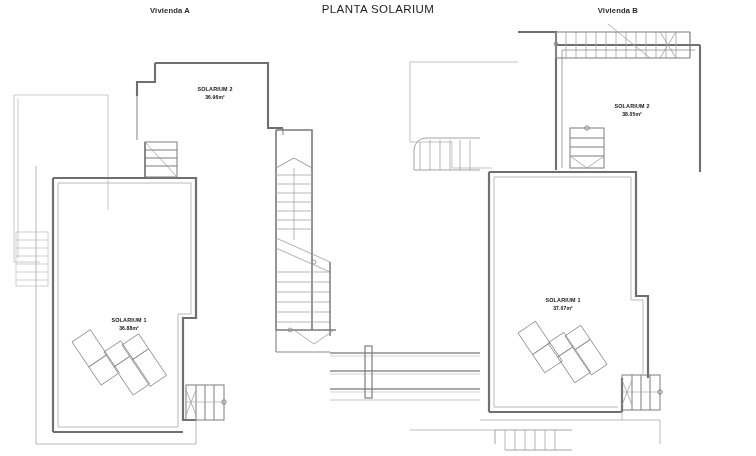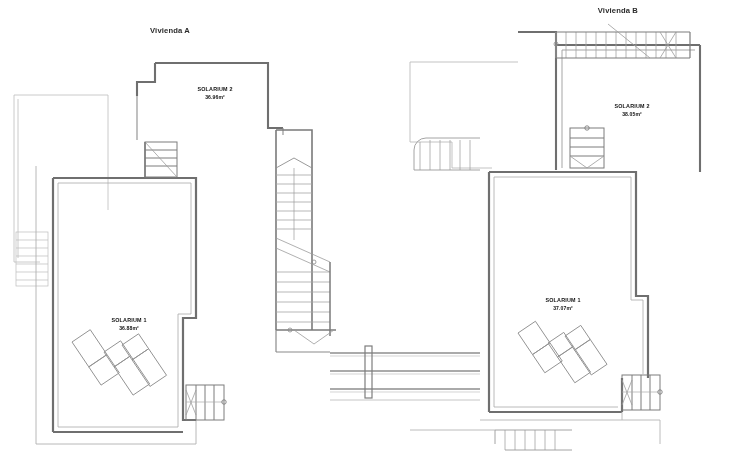--- a/index.html
+++ b/index.html
@@ -341,22 +341,23 @@
         <rect x="0" y="17" width="19" height="31"></rect>
       </g>
       <g transform="translate(565,336) rotate(-34)">
         <rect x="0" y="0" width="19" height="17"></rect>
         <rect x="0" y="17" width="19" height="30"></rect>
       </g>
     </g>
 
   </svg>
 
-
-  <div class="lbl unit-title" style="left:120px; top:6px; width:100px;margin-top:20px;">Vivienda A</div>
+  <div class="lbl title-main" style="left:0; top:3px; width:756px;">PLANTA SOLARIUM</div>
+
+  <div class="lbl unit-title" style="left:120px; top:6px; width:100px;">Vivienda A</div>
 
   <div class="lbl unit-title" style="left:538px; top:6px; width:100px;text-align:right;">Vivienda B</div>
 
   <div class="room-block" style="left:165px; top:86px; width:100px;">
     <div class="room-name">SOLARIUM 2</div>
     <div class="room-area">36.96m²</div>
   </div>
 
   <div class="room-block" style="left:79px; top:317px; width:100px;">
     <div class="room-name">SOLARIUM 1</div>

